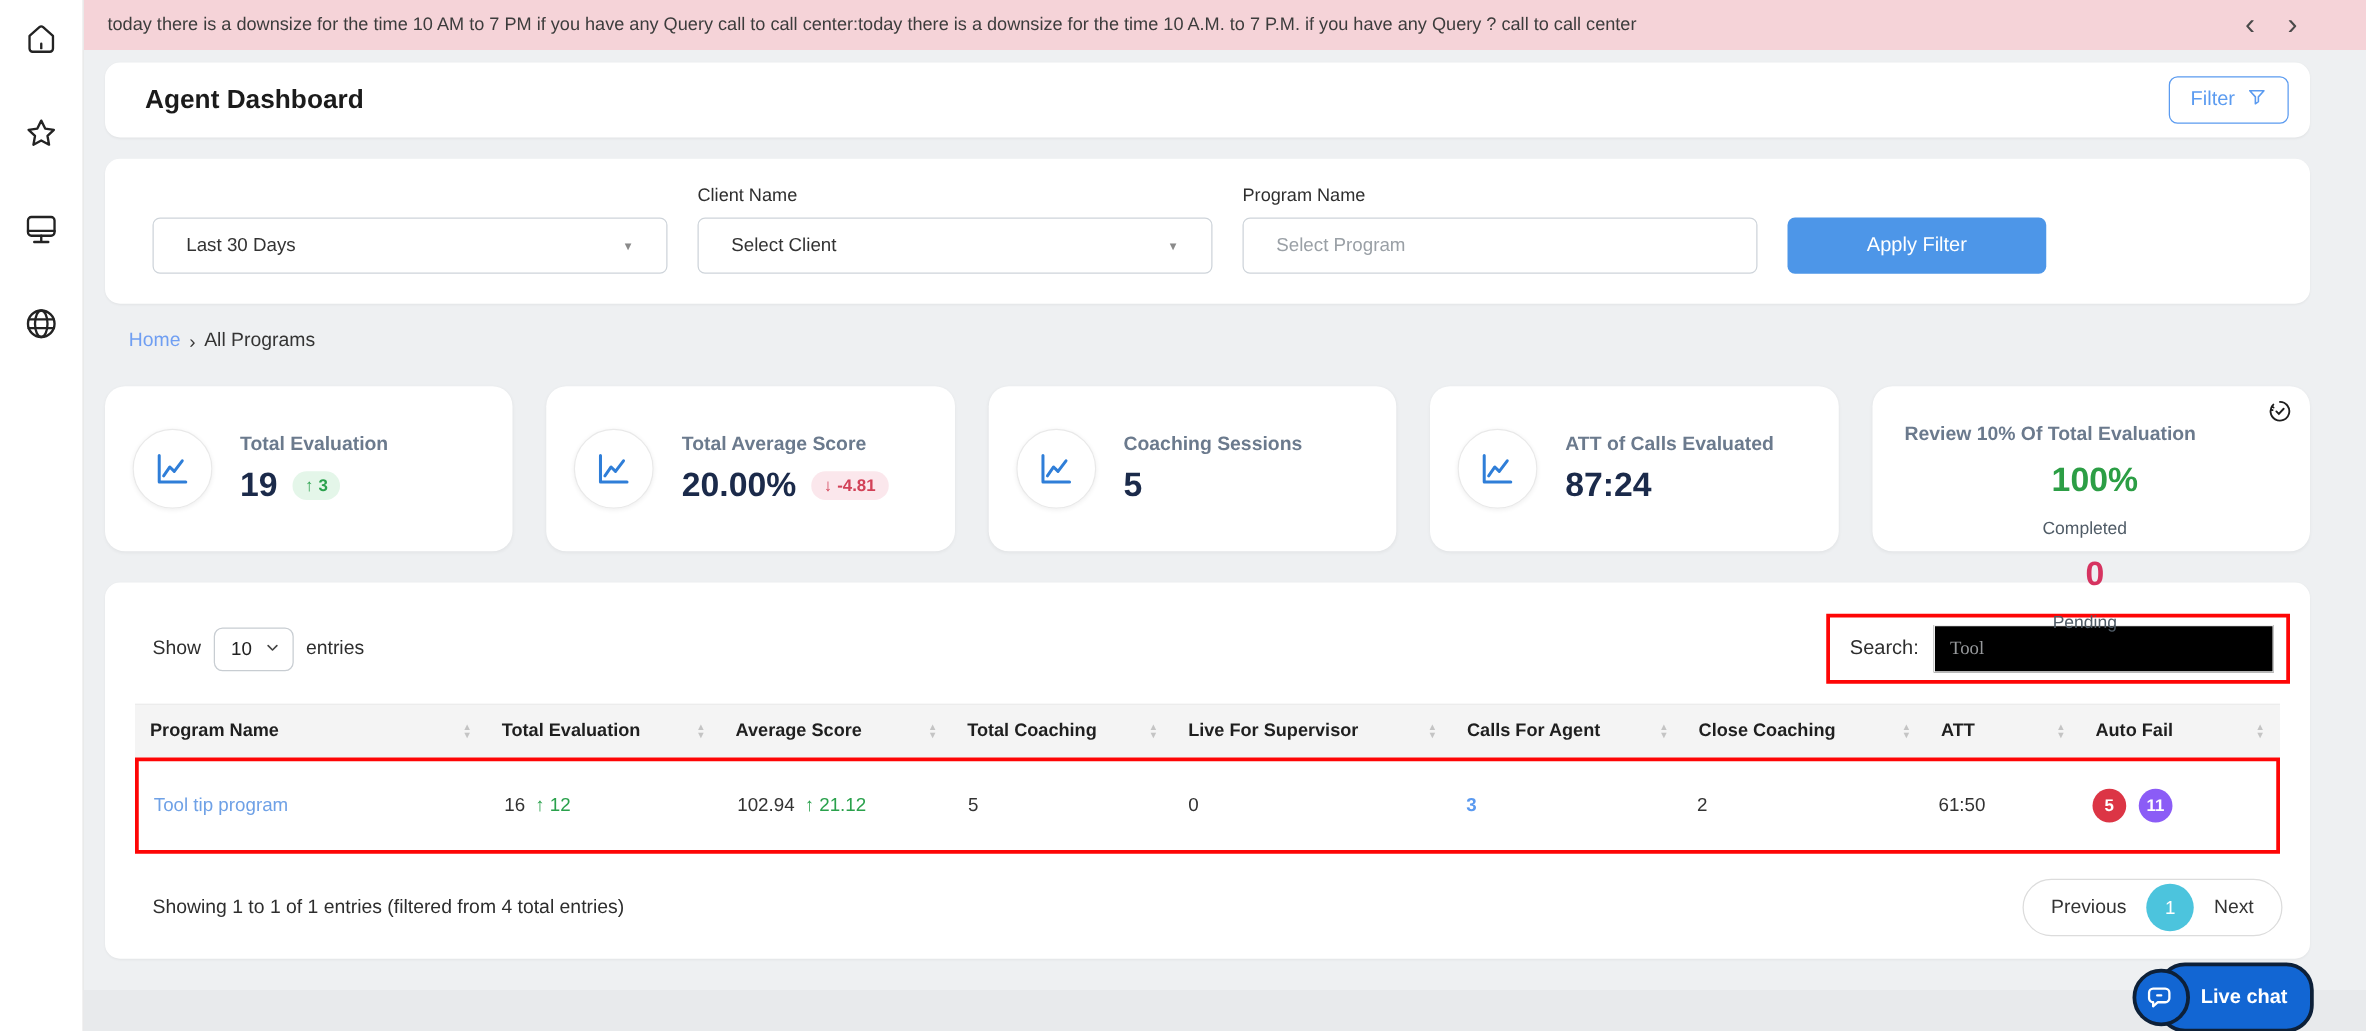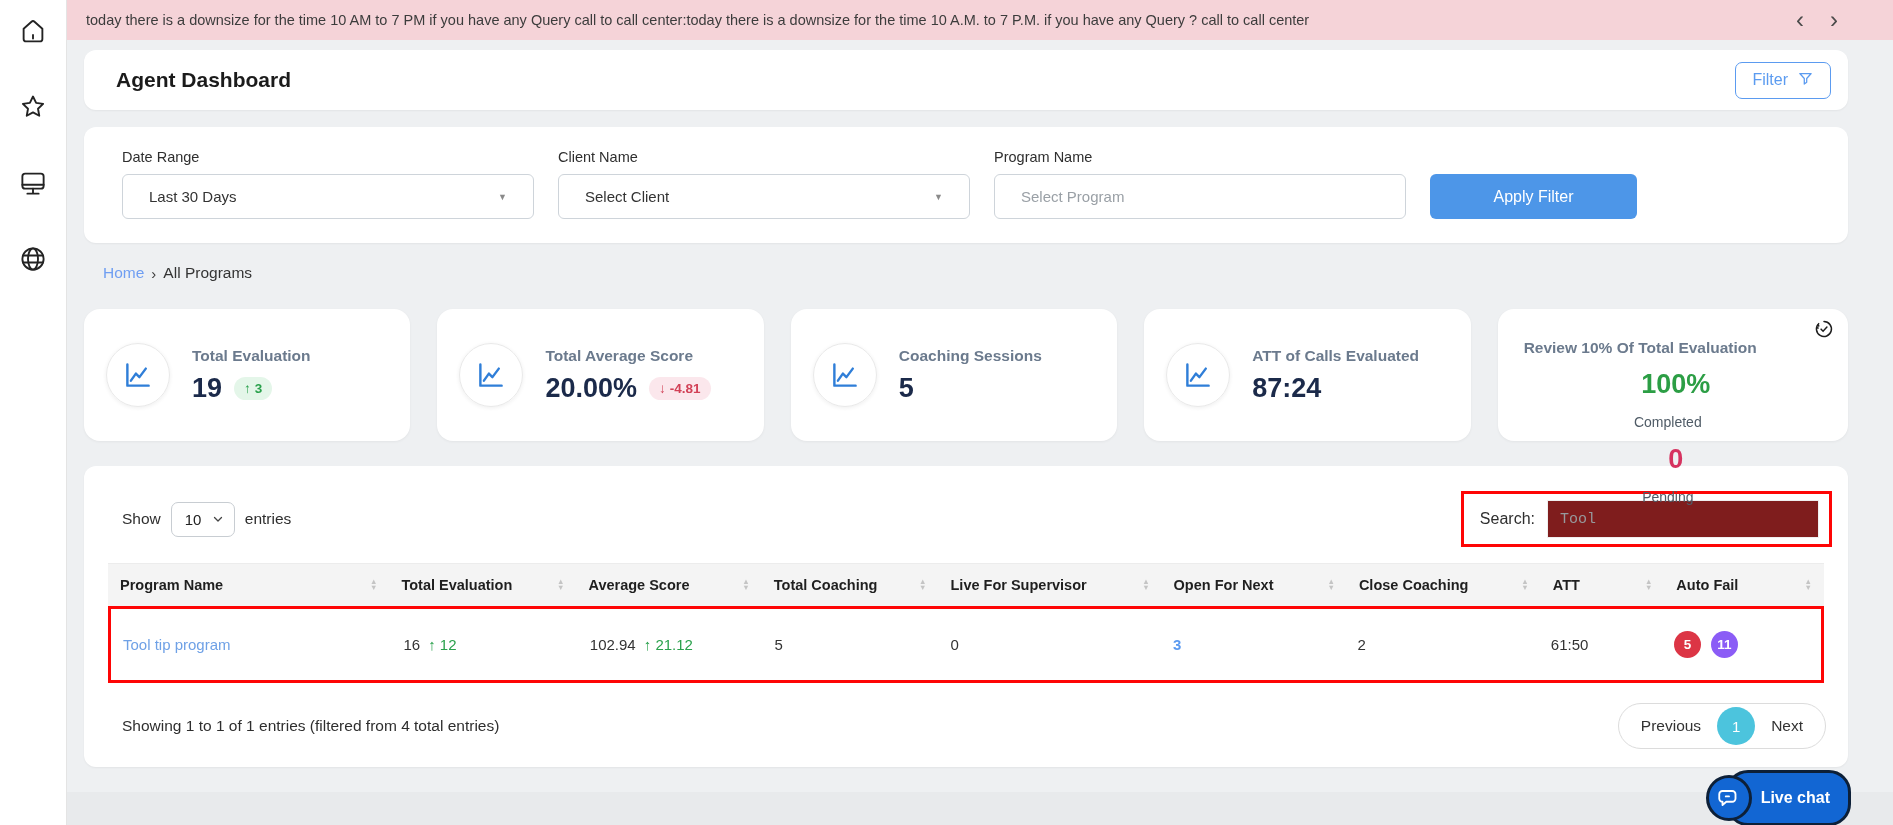--- a/index.html
+++ b/index.html
@@ -74,21 +74,21 @@
   
   .table-card { margin-top:25px; padding:25px 16px 18px 24px; border-radius:12px; }
   .tc-controls { display:flex; align-items:center; justify-content:space-between; padding-left:14px; }
   .show-group { display:flex; align-items:center; gap:10px; font-size:15.5px; color:#2e2e2e; }
   .show-select { width:64px; height:35px; border:1px solid #c8cdd2; border-radius:7px; display:flex;
                  align-items:center; justify-content:space-between; padding:0 10px 0 13px; font-size:15px; color:#222; cursor:pointer; }
   .show-select svg { width:12px; height:12px; color:#444; }
   .search-annot { border:3px solid #fe0505; padding:6px 10px 6px 16px; display:flex; align-items:center; gap:12px; }
   .search-label { font-size:16px; color:#2e2e2e; }
   .search-input { width:272px; height:38px; border:1px solid #efefef; padding:0 12px; font-size:15px;
-                  color:#97999c; outline:none; font-family:Liberation Mono, monospace; background:#7f1d1d; }
+                  color:#97999c; outline:none; font-family:Liberation Serif, serif; background:#000000; }
 
   .dtable { margin-top:16px; width:1716px; font-size:15px; }
   .drow { display:flex; width:100%; }
   .dhead { background:#f4f4f4; border-top:1px solid #ececec; }
   .dhead .dcell { font-weight:700; color:#1f1f1f; font-size:14.5px; padding:13px 10px 13px 12px;
                   display:flex; align-items:center; justify-content:space-between; cursor:pointer; }
   .sort { font-size:7.5px; line-height:0.85; color:#c4c4c4; text-align:center; margin-right:2px; }
   .dbody { border:3px solid #fe0505; }
   .dbody .dcell { padding:22px 10px 22px 12px; color:#333; display:flex; align-items:center; gap:8px; }
   .c1{width:16.4%;} .c2{width:10.9%;} .c3{width:10.8%;} .c4{width:10.3%;} .c5{width:13.0%;}
@@ -171,21 +171,20 @@
         <span>
           <svg viewBox="0 0 24 24" fill="none" stroke="#5b9bf0" stroke-width="1.8" stroke-linejoin="round">
             <path d="M4 5 h16 l-6.3 7 v5.4 l-3.4 2.4 v-7.8 Z"></path>
           </svg>
         </span>
       </button>
     </div>
 
     <div class="card filter-card">
       <div class="ffield">
-        <label>Date Range</label>
         <div class="fcontrol">
           <span>Last 30 Days</span>
           <span class="caret">▼</span>
         </div>
       </div>
       <div class="ffield">
         <label>Client Name</label>
         <div class="fcontrol">
           <span>Select Client</span>
           <span class="caret">▼</span>
@@ -333,21 +332,21 @@
           </div>
           <div class="dcell c4">
             <span>Total Coaching</span>
             <span class="sort"><span>▲</span><br><span>▼</span></span>
           </div>
           <div class="dcell c5">
             <span>Live For Supervisor</span>
             <span class="sort"><span>▲</span><br><span>▼</span></span>
           </div>
           <div class="dcell c6">
-            <span>Open For Next</span>
+            <span>Calls For Agent</span>
             <span class="sort"><span>▲</span><br><span>▼</span></span>
           </div>
           <div class="dcell c7">
             <span>Close Coaching</span>
             <span class="sort"><span>▲</span><br><span>▼</span></span>
           </div>
           <div class="dcell c8">
             <span>ATT</span>
             <span class="sort"><span>▲</span><br><span>▼</span></span>
           </div>

